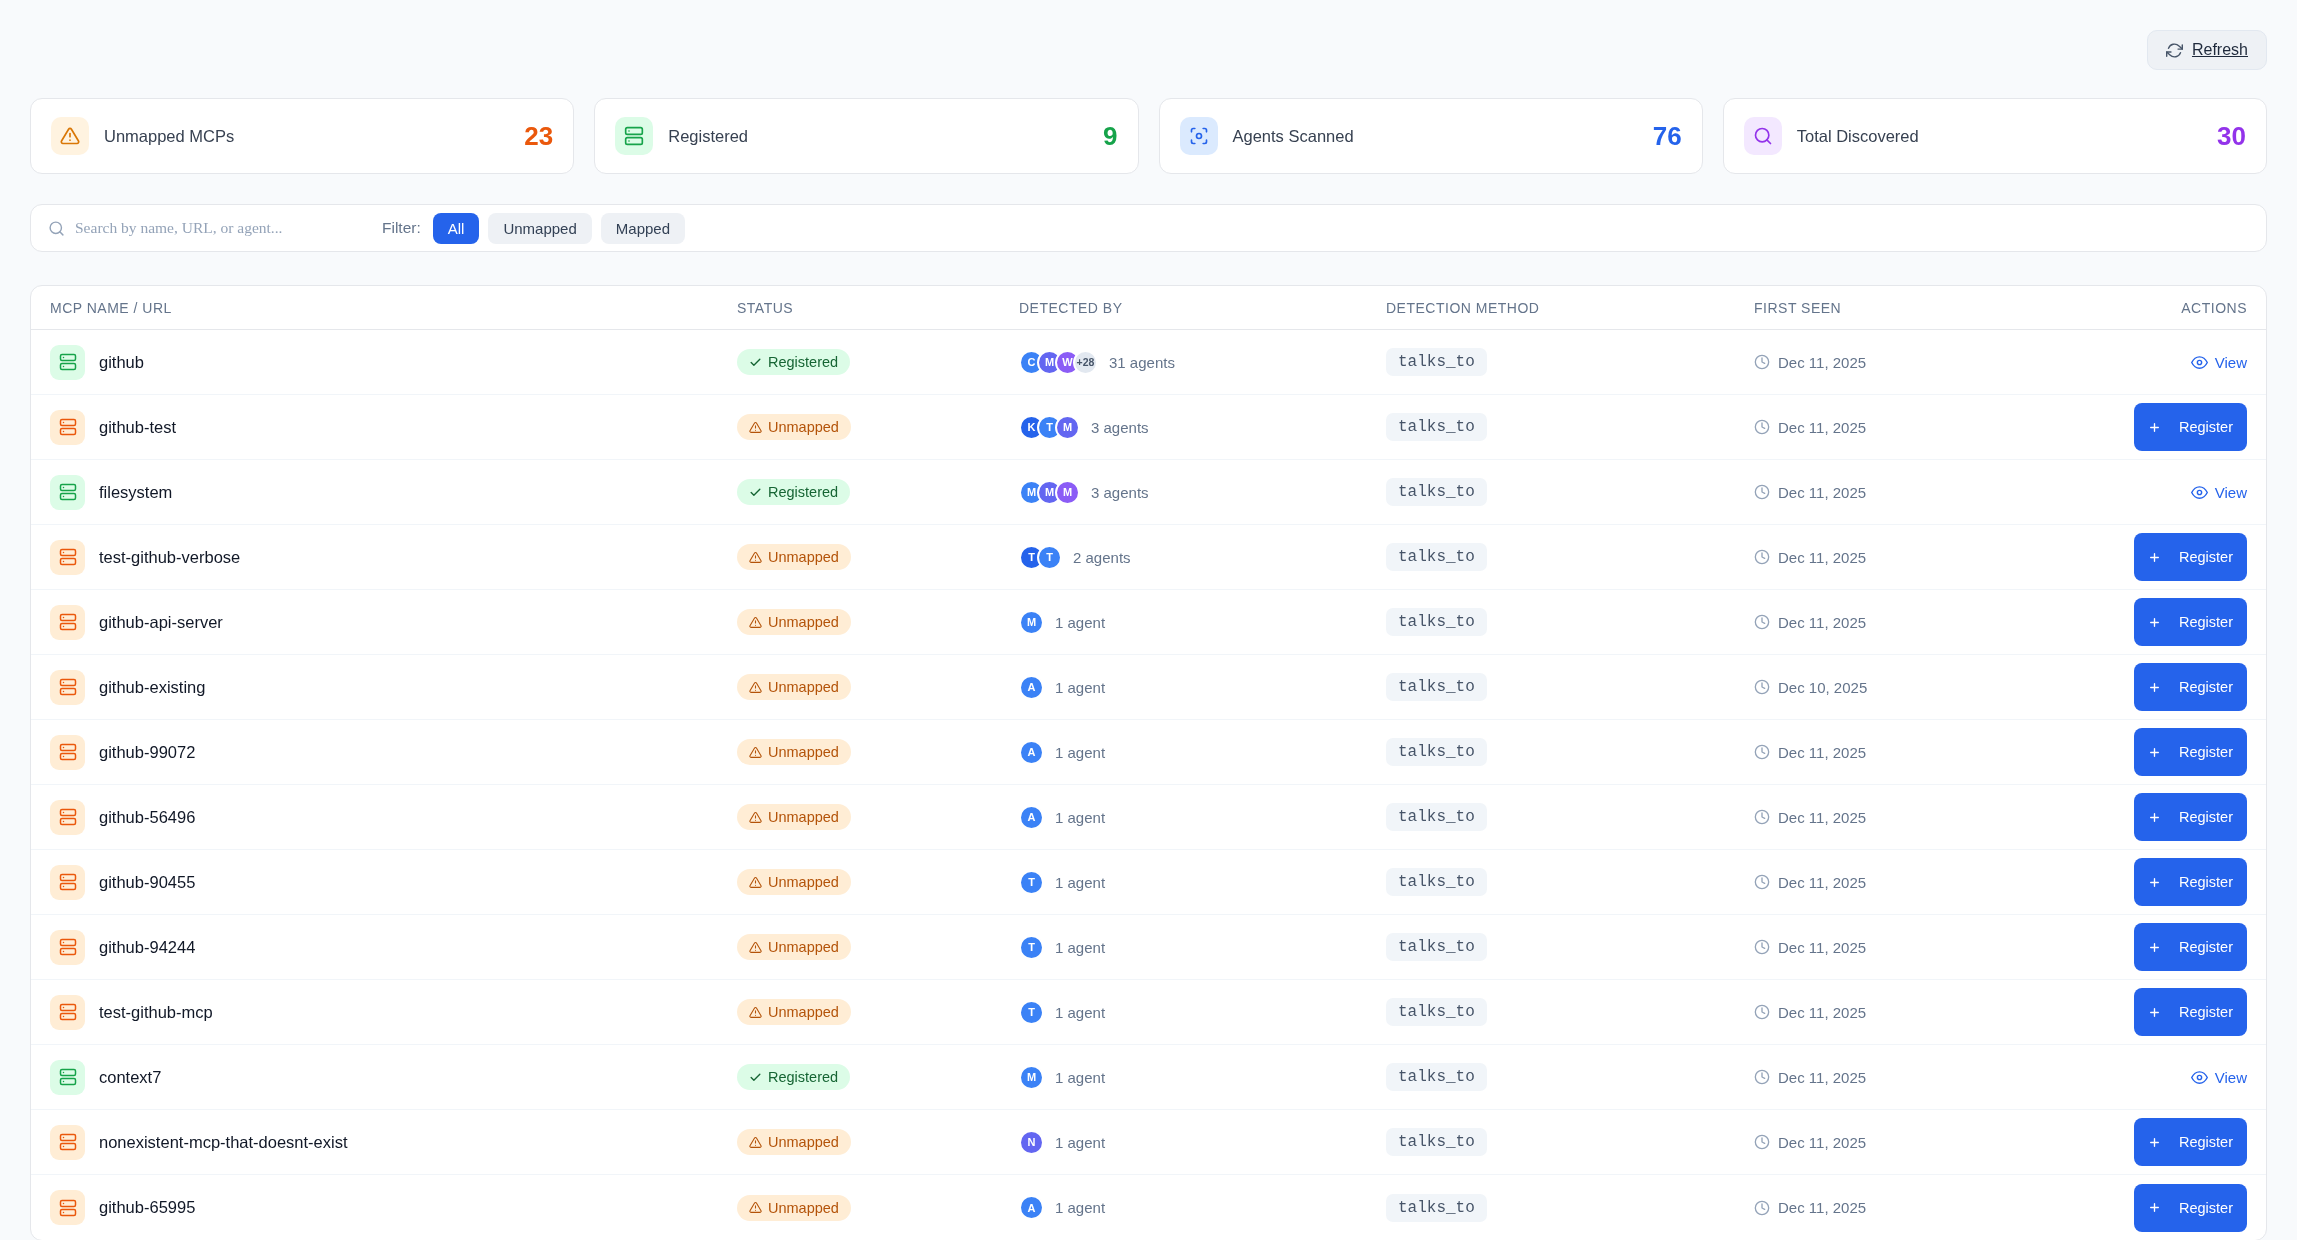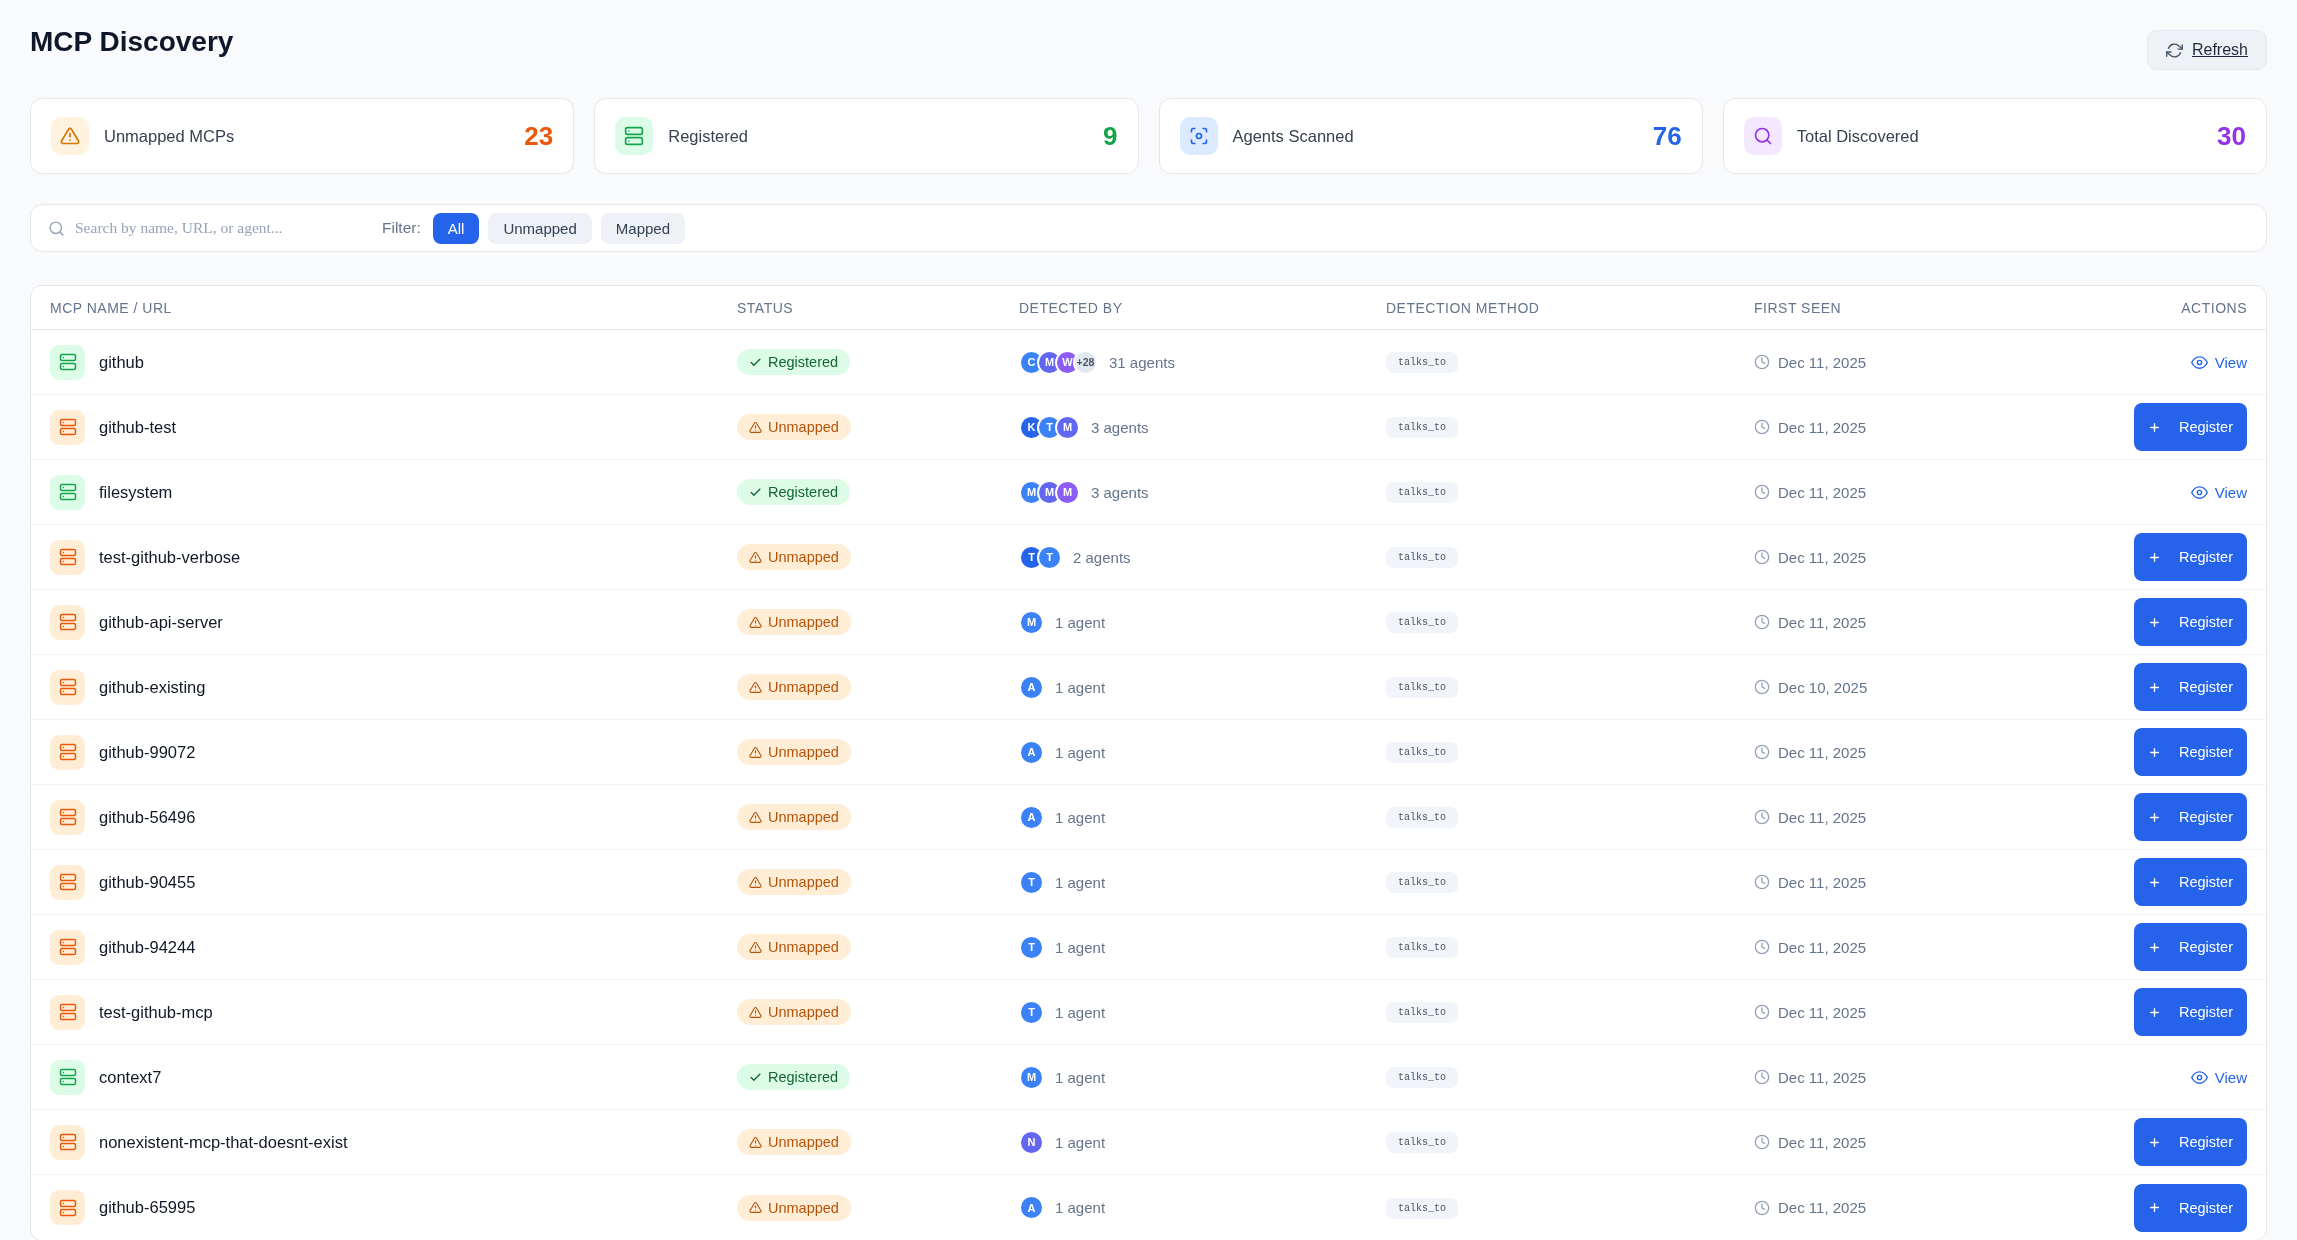--- a/index.html
+++ b/index.html
@@ -115,21 +115,21 @@
     display: flex; align-items: center; justify-content: center;
     margin-left: -7px;
   }
   .avatar:first-child { margin-left: 0; }
   .avatar.extra { background: #e2e8f0; color: #475569; font-size: 10.5px; }
   .agents-count { margin-left: 11px; font-size: 15px; color: #64748b; }
 
   .method-pill {
     display: inline-block;
     background: #f1f5f9; color: #475569; border-radius: 7px;
-    font-family: "Liberation Mono", monospace; font-size: 10px;
+    font-family: "Liberation Mono", monospace; font-size: 16px;
     padding: 5px 12px;
   }
 
   .date-cell { display: flex; align-items: center; gap: 8px; color: #64748b; font-size: 15px; }
   .date-cell svg { width: 16px; height: 16px; stroke: #94a3b8; }
 
   .actions-cell { display: flex; justify-content: flex-end; }
   .view-btn {
     display: inline-flex; align-items: center; gap: 7px;
     background: none; border: none; color: #2563eb; font-size: 15px;
@@ -142,21 +142,20 @@
     font-family: inherit; cursor: pointer; border-radius: 8px;
     padding: 16px 14px; font-weight: 400;
   }
   .register-btn svg { width: 13px; height: 13px; stroke: #fff; }
 </style>
 </head>
 <body>
 
 <div class="page-header">
   <div>
-    <div class="page-title">MCP Discovery</div>
   </div>
   <button class="refresh-btn">
     <span>
       <svg viewBox="0 0 24 24" fill="none" stroke="currentColor" stroke-width="2" stroke-linecap="round" stroke-linejoin="round" style="width:17px;height:17px;">
         <path d="M23 4v6h-6"></path>
           <path d="M1 20v-6h6"></path>
         <path d="M3.51 9a9 9 0 0 1 14.85-3.36L23 10"></path>
           <path d="M1 14l4.64 4.36A9 9 0 0 0 20.49 15"></path>
       </svg>
     </span>

